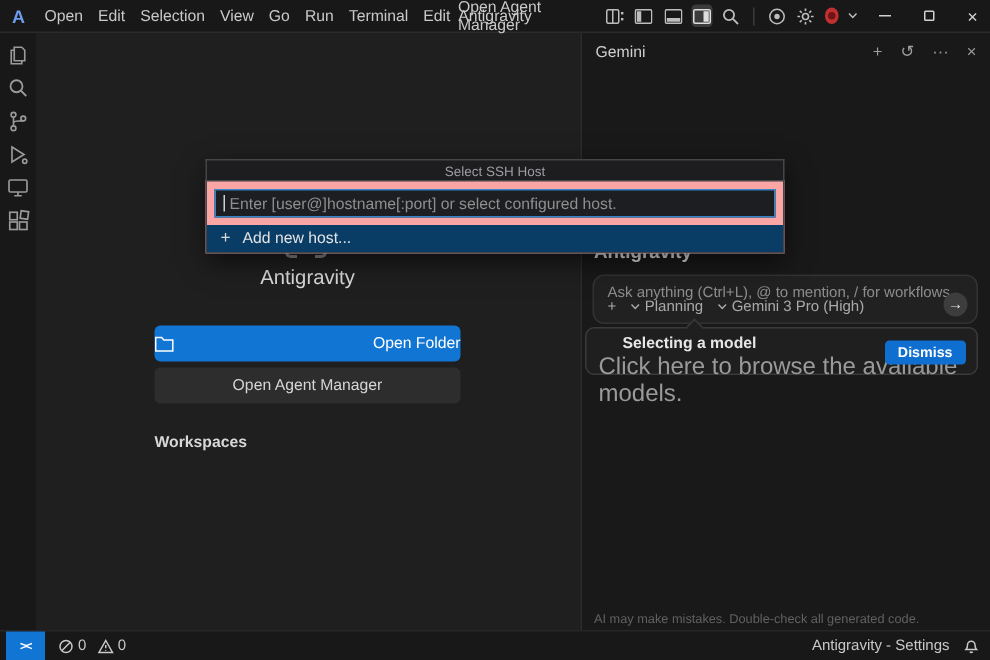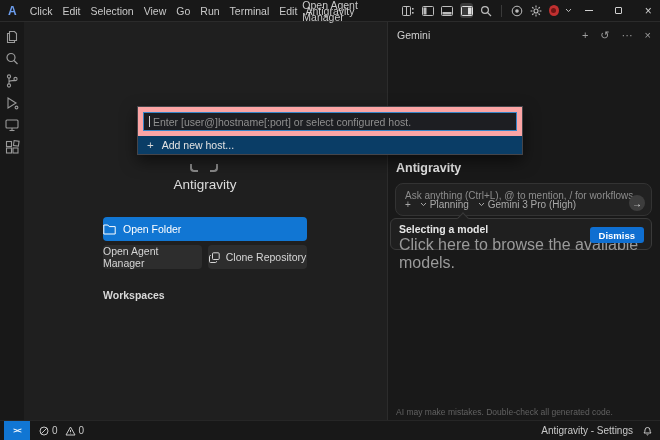--- a/index.html
+++ b/index.html
@@ -37,21 +37,21 @@
 
   
   .welcome { position:absolute; top:22px; left:24px; width:363px; bottom:20px; background:#1f1f1f; }
   .logo-sliver { position:absolute; left:166px; top:142px; width:28px; height:8px; display:flex; justify-content:space-between; }
   .logo-sliver i { display:block; width:8px; height:8px; border:0 solid #8a8a8a; }
   .logo-sliver i.l { border-left-width:2px; border-bottom-width:2px; border-bottom-left-radius:4px; }
   .logo-sliver i.r { border-right-width:2px; border-bottom-width:2px; border-bottom-right-radius:4px; }
   .welcome-title { position:absolute; left:79px; top:155px; width:204px; text-align:center;
     font-size:13.5px; color:#dcdcdc; }
   .btn-open-folder { position:absolute; left:79px; top:195px; width:204px; height:24px;
-    background:#1176d3; border-radius:4px; display:flex; align-items:center; justify-content:flex-start;
+    background:#1176d3; border-radius:4px; display:flex; align-items:center; justify-content:space-between;
     gap:7px; color:#ffffff; font-size:10.5px; }
   .btn-row { position:absolute; left:79px; top:223px; width:204px; display:flex; gap:6px; }
   .btn-sec { flex:1; height:24px; background:#2d2d2d; border-radius:4px; display:flex;
     align-items:center; justify-content:center; gap:6px; color:#d6d6d6; font-size:10.5px; }
   .workspaces { position:absolute; left:79px; top:267px; font-size:10.5px; font-weight:bold; color:#d8d8d8; }
 
   
   .agent-panel { position:absolute; top:22px; right:0; bottom:20px; width:273px; background:#191919;
     border-left:1px solid #2c2c2c; }
   .agent-header { display:flex; align-items:center; height:26px; padding:0 9px; }
@@ -64,21 +64,21 @@
   .agent-input .ph { position:absolute; left:9px; top:6px; font-size:10px; color:#8d8d8d; }
   .agent-ctrls { position:absolute; left:9px; bottom:5px; display:flex; align-items:center; gap:9px;
     font-size:10px; color:#a9a9a9; }
   .agent-ctrls .dd { display:flex; align-items:center; gap:3px;justify-content:center; }
   .send-btn { position:absolute; right:6px; bottom:4px; width:16px; height:16px; border-radius:50%;
     background:#3d3d3d; color:#e6e6e6; font-size:10px; display:flex; align-items:center; justify-content:center; }
   .agent-tooltip { position:absolute; left:2px; right:8px; top:196px; height:32px; background:#1f1f1f;
     border:1px solid #3a3a3a; border-radius:6px; }
   .agent-tooltip .caret { position:absolute; left:68px; top:-5px; width:8px; height:8px; background:#1f1f1f;
     border-left:1px solid #3a3a3a; border-top:1px solid #3a3a3a; transform:rotate(45deg); }
-  .agent-tooltip .t1 { position:absolute; left:8px; top:4px; font-size:10.5px; font-weight:bold; color:#e6e6e6; }
+  .agent-tooltip .t1 { position:absolute; left:24px; top:4px; font-size:10.5px; font-weight:bold; color:#e6e6e6; }
   .agent-tooltip .t2 { position:absolute; left:8px; top:17px; font-size:16px; color:#9a9a9a; }
   .dismiss-btn { position:absolute; right:7px; top:8px; height:16px; padding:0 9px; background:#0f6fd1;
     border-radius:3px; color:#ffffff; font-size:9.5px; font-weight:bold; display:flex; align-items:center; }
   .agent-disclaimer { position:absolute; left:8px; top:385px; font-size:8.5px; color:#616161; }
 
   
   .statusbar { position:absolute; bottom:0; left:0; right:0; height:20px; background:#181818;
     border-top:1px solid #262626; display:flex; align-items:center; font-size:10px; color:#c8c8c8; }
   .remote-ind { margin-left:4px; width:26px; height:19px; background:#1176d3; color:#ffffff;
     display:flex; align-items:center; justify-content:center; font-size:8px; font-weight:bold; letter-spacing:-1px; }
@@ -98,21 +98,21 @@
   .dialog-item { height:18px; background:#0a3d66; display:flex; align-items:center; padding:0 9px;
     gap:8px; color:#e3e3e3; font-size:10.5px; }
   .dialog-item .pl { font-size:11.5px; color:#d8d8d8; }
 </style>
 </head>
 <body>
 
 <div class="titlebar">
   <span class="app-logo">A</span>
   <div class="menus">
-    <span>Click</span>
+    <span>Open</span>
     <span>Edit</span>
     <span>Selection</span>
     <span>View</span>
     <span>Go</span>
     <span>Run</span>
     <span>Terminal</span>
     <span>Edit</span>
   </div>
   <span class="win-title">Antigravity</span>
   <div class="tb-right">
@@ -242,29 +242,20 @@
       <svg width="13" height="11" viewBox="0 0 13 11" fill="none" stroke="#ffffff" stroke-width="1">
         <path d="M0.8 1 h4 l1.4 1.6 h6 v7.4 h-11.4 z"></path>
       </svg>
     </span>
     <span>Open Folder</span>
   </div>
   <div class="btn-row">
     <div class="btn-sec">
       <span>Open Agent Manager</span>
     </div>
-    <div class="btn-sec">
-      <span>
-        <svg width="11" height="11" viewBox="0 0 11 11" fill="none" stroke="#d6d6d6" stroke-width="1">
-          <rect x="3.5" y="0.8" width="6.7" height="6.7" rx="1"></rect>
-            <path d="M7.5 9 v0.5 a1 1 0 0 1 -1 1 h-5 a1 1 0 0 1 -1 -1 v-5 a1 1 0 0 1 1 -1 h0.5"></path>
-        </svg>
-      </span>
-      <span>Clone Repository</span>
-    </div>
   </div>
   <div class="workspaces">Workspaces</div>
 </div>
 
 <div class="agent-panel">
   <div class="agent-header">
     <span class="ttl">Gemini</span>
     <span class="spacer"></span>
     <span class="hic">+</span>
     <span class="hic">↺</span>
@@ -332,20 +323,21 @@
     <span>
       <svg width="11" height="11" viewBox="0 0 11 11" fill="none" stroke="#c8c8c8" stroke-width="1">
         <path d="M2 8 c0.8-0.8 1-1.6 1-3 a2.5 2.5 0 0 1 5 0 c0 1.4 0.2 2.2 1 3 z"></path>
           <path d="M4.6 9.4 a1 1 0 0 0 1.8 0"></path>
       </svg>
     </span>
   </div>
 </div>
 
 <div class="dialog">
+  <div class="dialog-header">Select SSH Host</div>
   <div class="dialog-body">
     <div class="dialog-input">
       <span class="caret"></span>
       <span>Enter [user@]hostname[:port] or select configured host.</span>
     </div>
     <div class="dialog-item">
       <span class="pl">+</span>
       <span>Add new host...</span>
     </div>
   </div>

